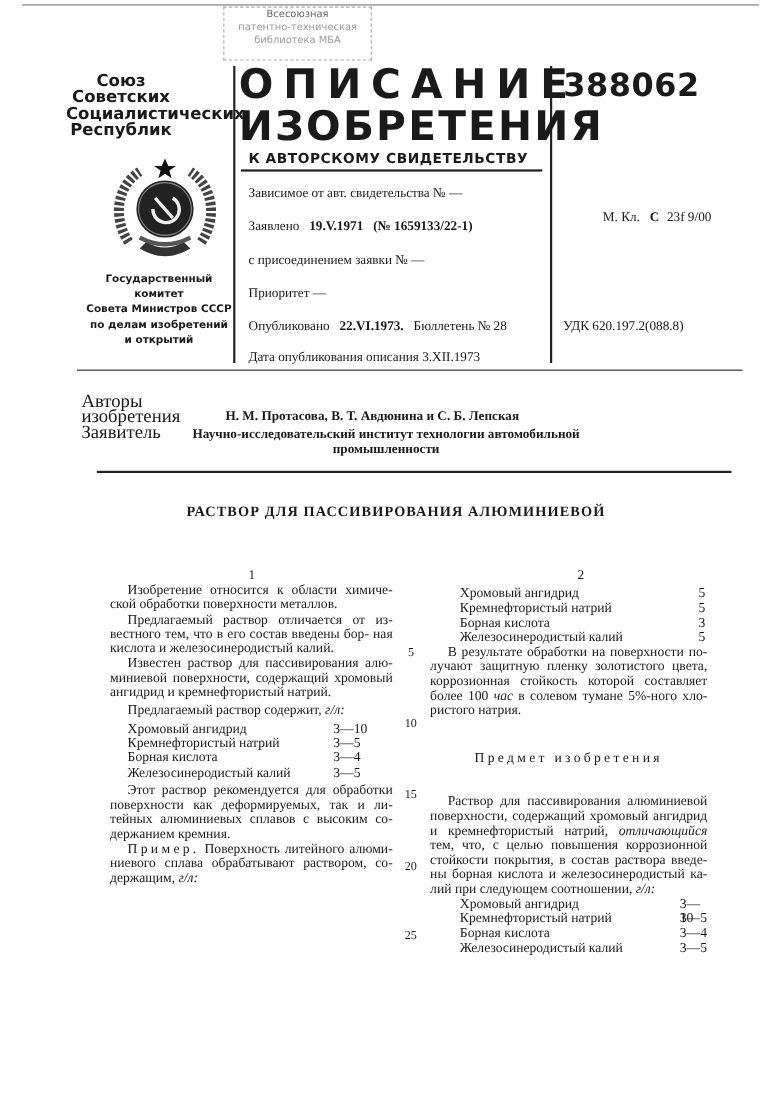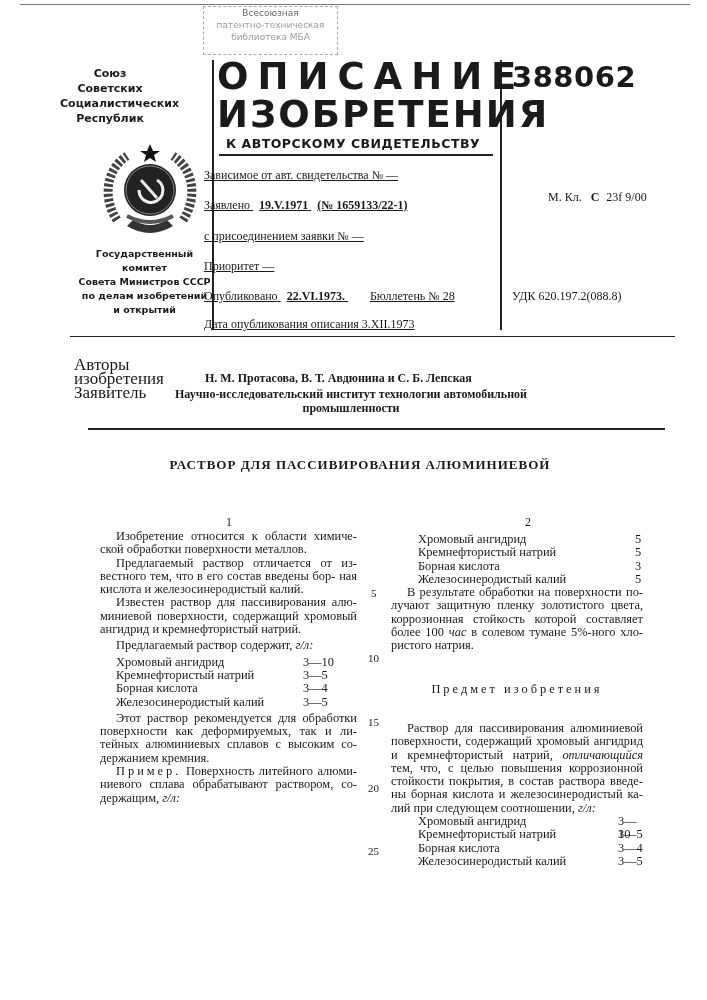--- a/index.html
+++ b/index.html
@@ -6,30 +6,30 @@
     body { width: 707px; height: 1000px; position: relative; overflow: hidden; color: #1a1a1a; }
     .abs { position: absolute; }
     .serif { font-family: "Liberation Serif", "DejaVu Serif", serif; }
     .sans { font-family: "DejaVu Sans", "Liberation Sans", sans-serif; }
     .hline { position: absolute; background: #222; }
     .vline { position: absolute; background: #222; }
 
     .stamp { left: 203px; top: 6px; width: 133px; height: 47px; border: 1px dashed #aaa; color: #666; font-size: 9px; text-align: center; line-height: 12px; }
     .stamp div:nth-child(2), .stamp div:nth-child(3) { color: #9a9a9a; }
 
-    .union { left: 60px; top: 66px; width: 100px; text-align: center; font-size: 11px; font-weight: bold; line-height: 15px; }
+    .union { left: 60px; top: 66px; width: 100px; text-align: center; font-size: 15px; font-weight: bold; line-height: 15px; }
     .title1 { left: 217px; top: 58px; width: 275px; font-size: 37px; font-weight: bold; letter-spacing: 9px; line-height: 38px; }
     .title2 { left: 217px; top: 96px; width: 280px; font-size: 37px; font-weight: bold; letter-spacing: 2px; line-height: 38px; }
     .title3 { left: 218px; top: 136px; width: 270px; font-size: 12.5px; font-weight: bold; letter-spacing: 0.5px; text-align: center; }
     .patent-no { left: 512px; top: 60px; font-size: 29px; font-weight: bold; letter-spacing: 0.5px; }
 
     .emblem { left: 97px; top: 140px; width: 106px; height: 102px; }
     .committee { left: 72px; top: 247px; width: 145px; text-align: center; font-size: 9.5px; line-height: 14px; font-weight: bold; }
 
-    .meta { left: 204px; font-size: 12px; text-decoration: underline; }
+    .meta { left: 226px; font-size: 12px; }
     .meta b { font-weight: bold; }
     .right-meta { left: 512px; font-size: 12px; }
 
     .authors-label { left: 74px; font-size: 17px; line-height: 14px; }
     .authors-names { left: 199px; top: 385px; font-size: 12px; font-weight: bold; }
     .applicant { left: 171px; top: 387px; width: 360px; font-size: 12px; font-weight: bold; text-align: center; line-height: 14px; }
 
     .doc-title { left: 150px; top: 457px; width: 420px; text-align: center; font-size: 13px; font-weight: bold; letter-spacing: 1px; line-height: 16px; }
     .colnum { font-size: 12px; }
 
@@ -94,21 +94,21 @@
 <div class="abs meta serif" style="top:198px;">
   <span>Заявлено</span>
   <b style="margin-left:6px;">19.V.1971</b>
   <b style="margin-left:6px;">(№ 1659133/22-1)</b>
 </div>
 <div class="abs meta serif" style="top:229px;">с присоединением заявки № —</div>
 <div class="abs meta serif" style="top:259px;">Приоритет —</div>
 <div class="abs meta serif" style="top:289px;">
   <span>Опубликовано</span>
   <b style="margin-left:6px;">22.VI.1973.</b>
-  <span style="margin-left:22px;">Бюллетень № 28</span>
+  <span style="margin-left:6px;">Бюллетень № 28</span>
 </div>
 <div class="abs meta serif" style="top:317px;">Дата опубликования описания 3.XII.1973</div>
 
 <div class="abs right-meta serif" style="top:190px;margin-left:36px;">
   <span>М. Кл.</span>
   <b style="margin-left:6px;">С</b>
   <span style="margin-left:4px;">23f 9/00</span>
 </div>
 <div class="abs right-meta serif" style="top:289px;">УДК 620.197.2(088.8)</div>
 

